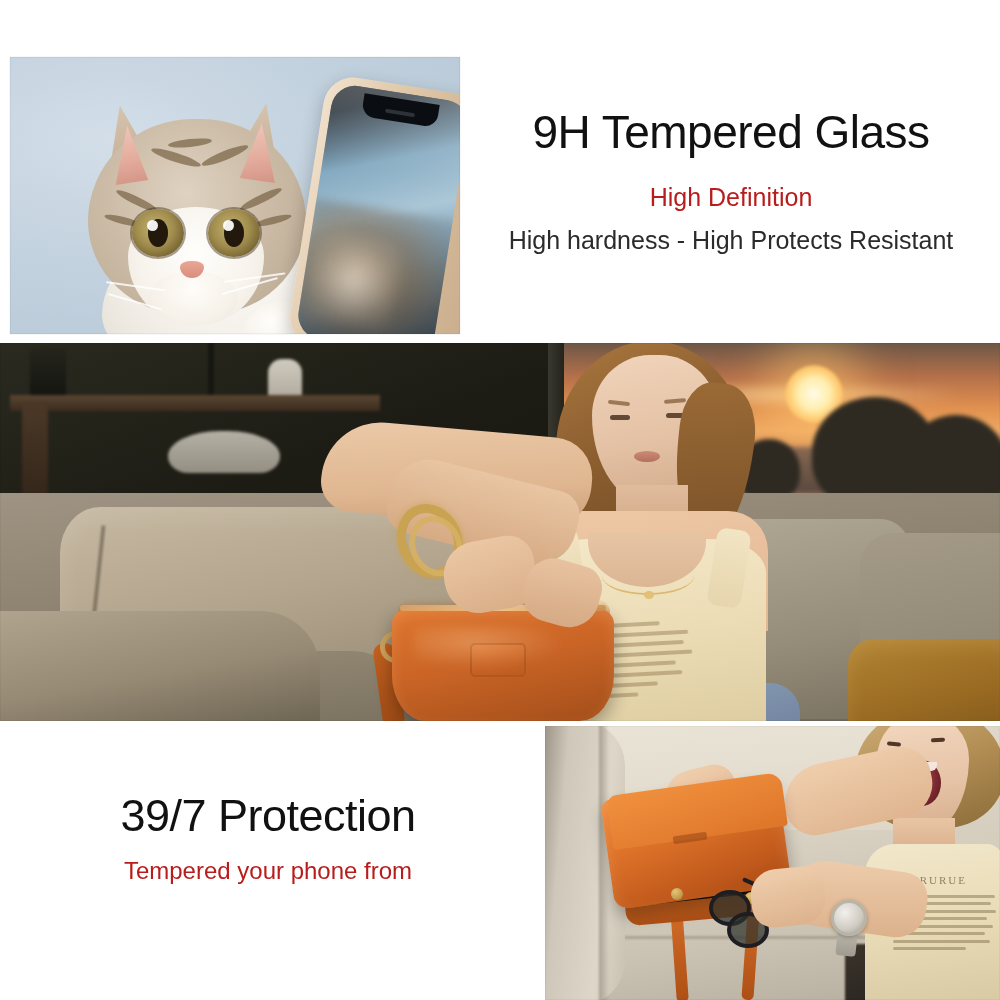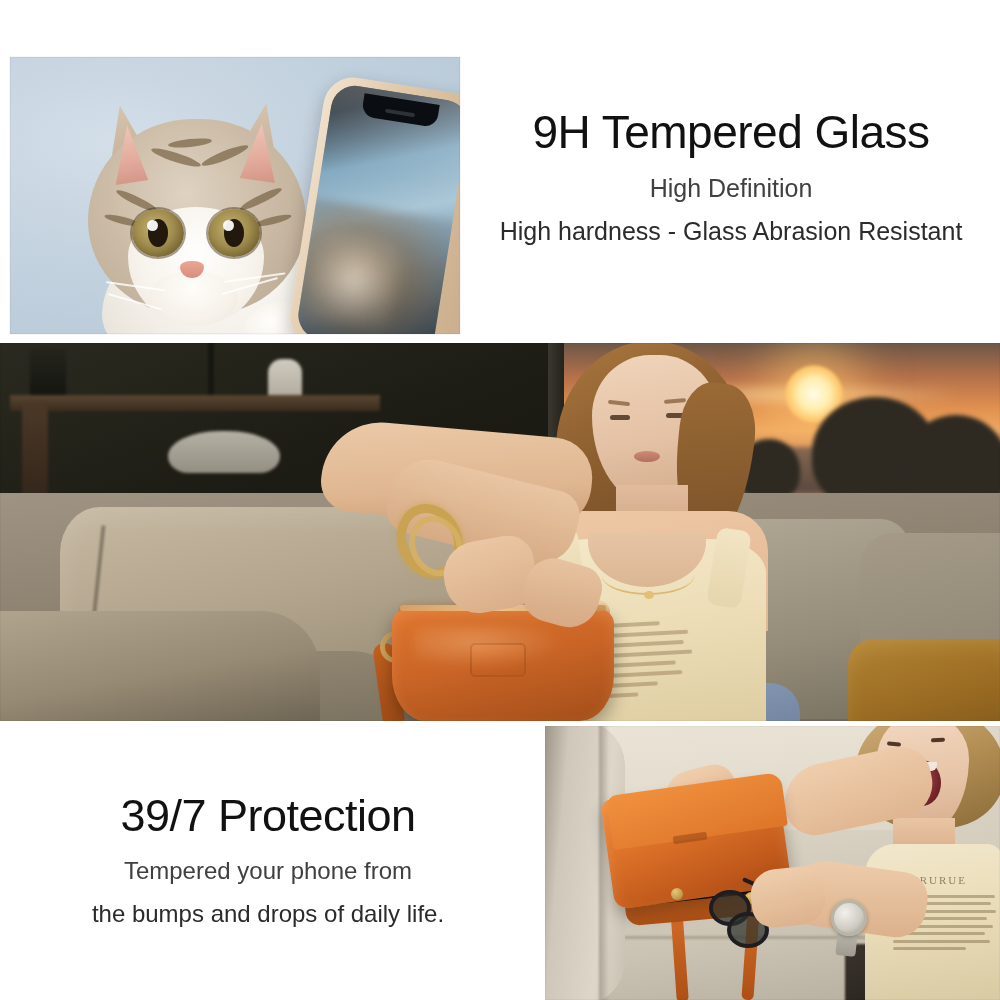--- a/index.html
+++ b/index.html
@@ -4,25 +4,25 @@
 <style>
   html,body{margin:0;padding:0;background:#ffffff;}
   body{width:1000px;height:1000px;overflow:hidden;font-family:"Liberation Sans",sans-serif;}
   #page{position:relative;width:1000px;height:1000px;background:#ffffff;}
 
   .panel{position:absolute;overflow:hidden;}
 
   
   .txt-block{position:absolute;text-align:center;color:#1a1a1a;}
   .headline{font-size:46px;font-weight:400;letter-spacing:-0.5px;line-height:1.05;color:#111;}
-  .sub1{font-size:25px;font-weight:400;color:#404040;line-height:1.35;}
+  .sub1{font-size:25px;font-weight:400;color:#b91c1c;line-height:1.35;}
   .sub2{font-size:25px;font-weight:400;color:#2b2b2b;line-height:1.35;}
 
   #tempered-text{left:466px;top:108px;width:530px;}
-  #tempered-text .headline{margin:0 0 16px 0;}
+  #tempered-text .headline{margin:0 0 25px 0;}
   #tempered-text .sub1{margin:0 0 9px 0;}
 
   #protect-text{left:18px;top:792px;width:500px;}
   #protect-text .headline{margin:0 0 16px 0;font-size:45px;}
   #protect-text .sub1{margin:0 0 10px 0;font-size:24px;}
   #protect-text .sub2{font-size:24px;}
 
   
   #panel-cat{left:10px;top:57px;width:450px;height:277px;
     background:linear-gradient(135deg,#ccd9e4 0%,#c2d1de 45%,#b9cbd9 100%);
@@ -399,21 +399,21 @@
         </div>
       </div>
 
     </div>
     <div class="edge-soft"></div>
   </div>
 
   <div class="txt-block" id="tempered-text">
     <div class="headline">9H Tempered Glass</div>
     <div class="sub1">High Definition</div>
-    <div class="sub2">High hardness - Glass Abrasion Resistant</div>
+    <div class="sub2">High hardness - High Protects Resistant</div>
   </div>
 
   <div class="panel" id="panel-sofa">
     <div class="room-dark">
       <div class="pole"></div>
       <div class="vase-dark"></div>
       <div class="lamp"></div>
       <div class="shelf"></div>
       <div class="shelf-leg"></div>
       <div class="bg-cushion"></div>
@@ -491,21 +491,20 @@
     <div class="bag-gloss"></div>
 
     <div class="w-hand"></div>
     <div class="w-hand2"></div>
     <div class="edge-soft"></div>
   </div>
 
   <div class="txt-block" id="protect-text">
     <div class="headline">39/7 Protection</div>
     <div class="sub1">Tempered your phone from</div>
-    <div class="sub2">the bumps and drops of daily life.</div>
   </div>
 
   <div class="panel" id="panel-bag">
     <div class="b-sofa"></div>
     <div class="b-back"></div>
     <div class="b-seat"></div>
     <div class="b-seat-seam"></div>
     <div class="b-dark"></div>
     <div class="b-arm"></div>
     <div class="b-arm-edge"></div>

